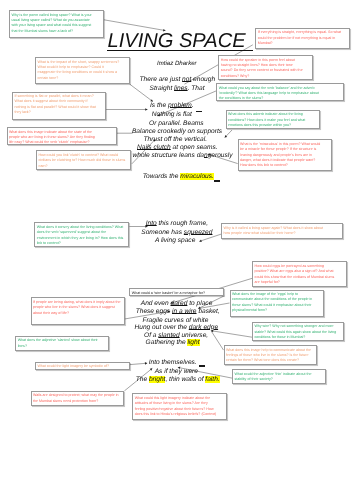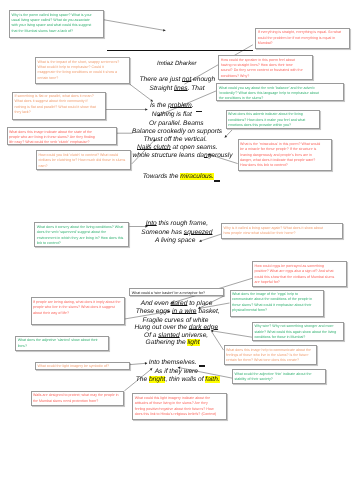--- a/index.html
+++ b/index.html
@@ -59,20 +59,21 @@
 <path d="M211.00,330.70 L213.43,329.77 L213.02,332.34 Z" fill="#262626"></path>
 <line x1="223.5" y1="350.1" x2="211.0" y2="330.7" stroke="#595959" stroke-width="0.55"></line>
 <line x1="130.0" y1="364.6" x2="147.2" y2="363.2" stroke="#595959" stroke-width="0.55"></line>
 <path d="M147.20,363.20 L145.06,364.68 L144.85,362.09 Z" fill="#262626"></path>
 <line x1="124.4" y1="390.9" x2="152.3" y2="368.3" stroke="#595959" stroke-width="0.55"></line>
 <path d="M152.30,368.30 L151.37,370.73 L149.73,368.71 Z" fill="#262626"></path>
 <line x1="232.0" y1="378.1" x2="177.8" y2="367.4" stroke="#595959" stroke-width="0.55"></line>
 <path d="M177.80,367.40 L180.26,366.56 L179.76,369.11 Z" fill="#262626"></path>
   </svg>
 
+  <div id="title" style="left:107.5px;top:31.2px;">LIVING SPACE</div>
   <div id="title-underline" style="position:absolute;left:107px;top:49.9px;width:145.6px;height:1.5px;background:#111;"></div>
   <div id="author" style="left:157px;top:60px;">Imtiaz Dharker</div>
 
 <div class="pl" style="left:139.6px;top:76.10px;">There are just <u>not</u> enough</div>
 <div class="pl" style="left:149.5px;top:84.60px;">Straight <u>lines</u>. That</div>
 <div class="pl" style="left:150.0px;top:102.00px;">Is the <u>problem</u>.</div>
 <div class="pl" style="left:151.8px;top:111.20px;">Nothing is flat</div>
 <div class="pl" style="left:149.0px;top:119.60px;">Or parallel. Beams</div>
 <div class="pl" style="left:131.9px;top:127.70px;">Balance crookedly on supports</div>
 <div class="pl" style="left:143.6px;top:135.70px;">Thrust off the vertical.</div>

